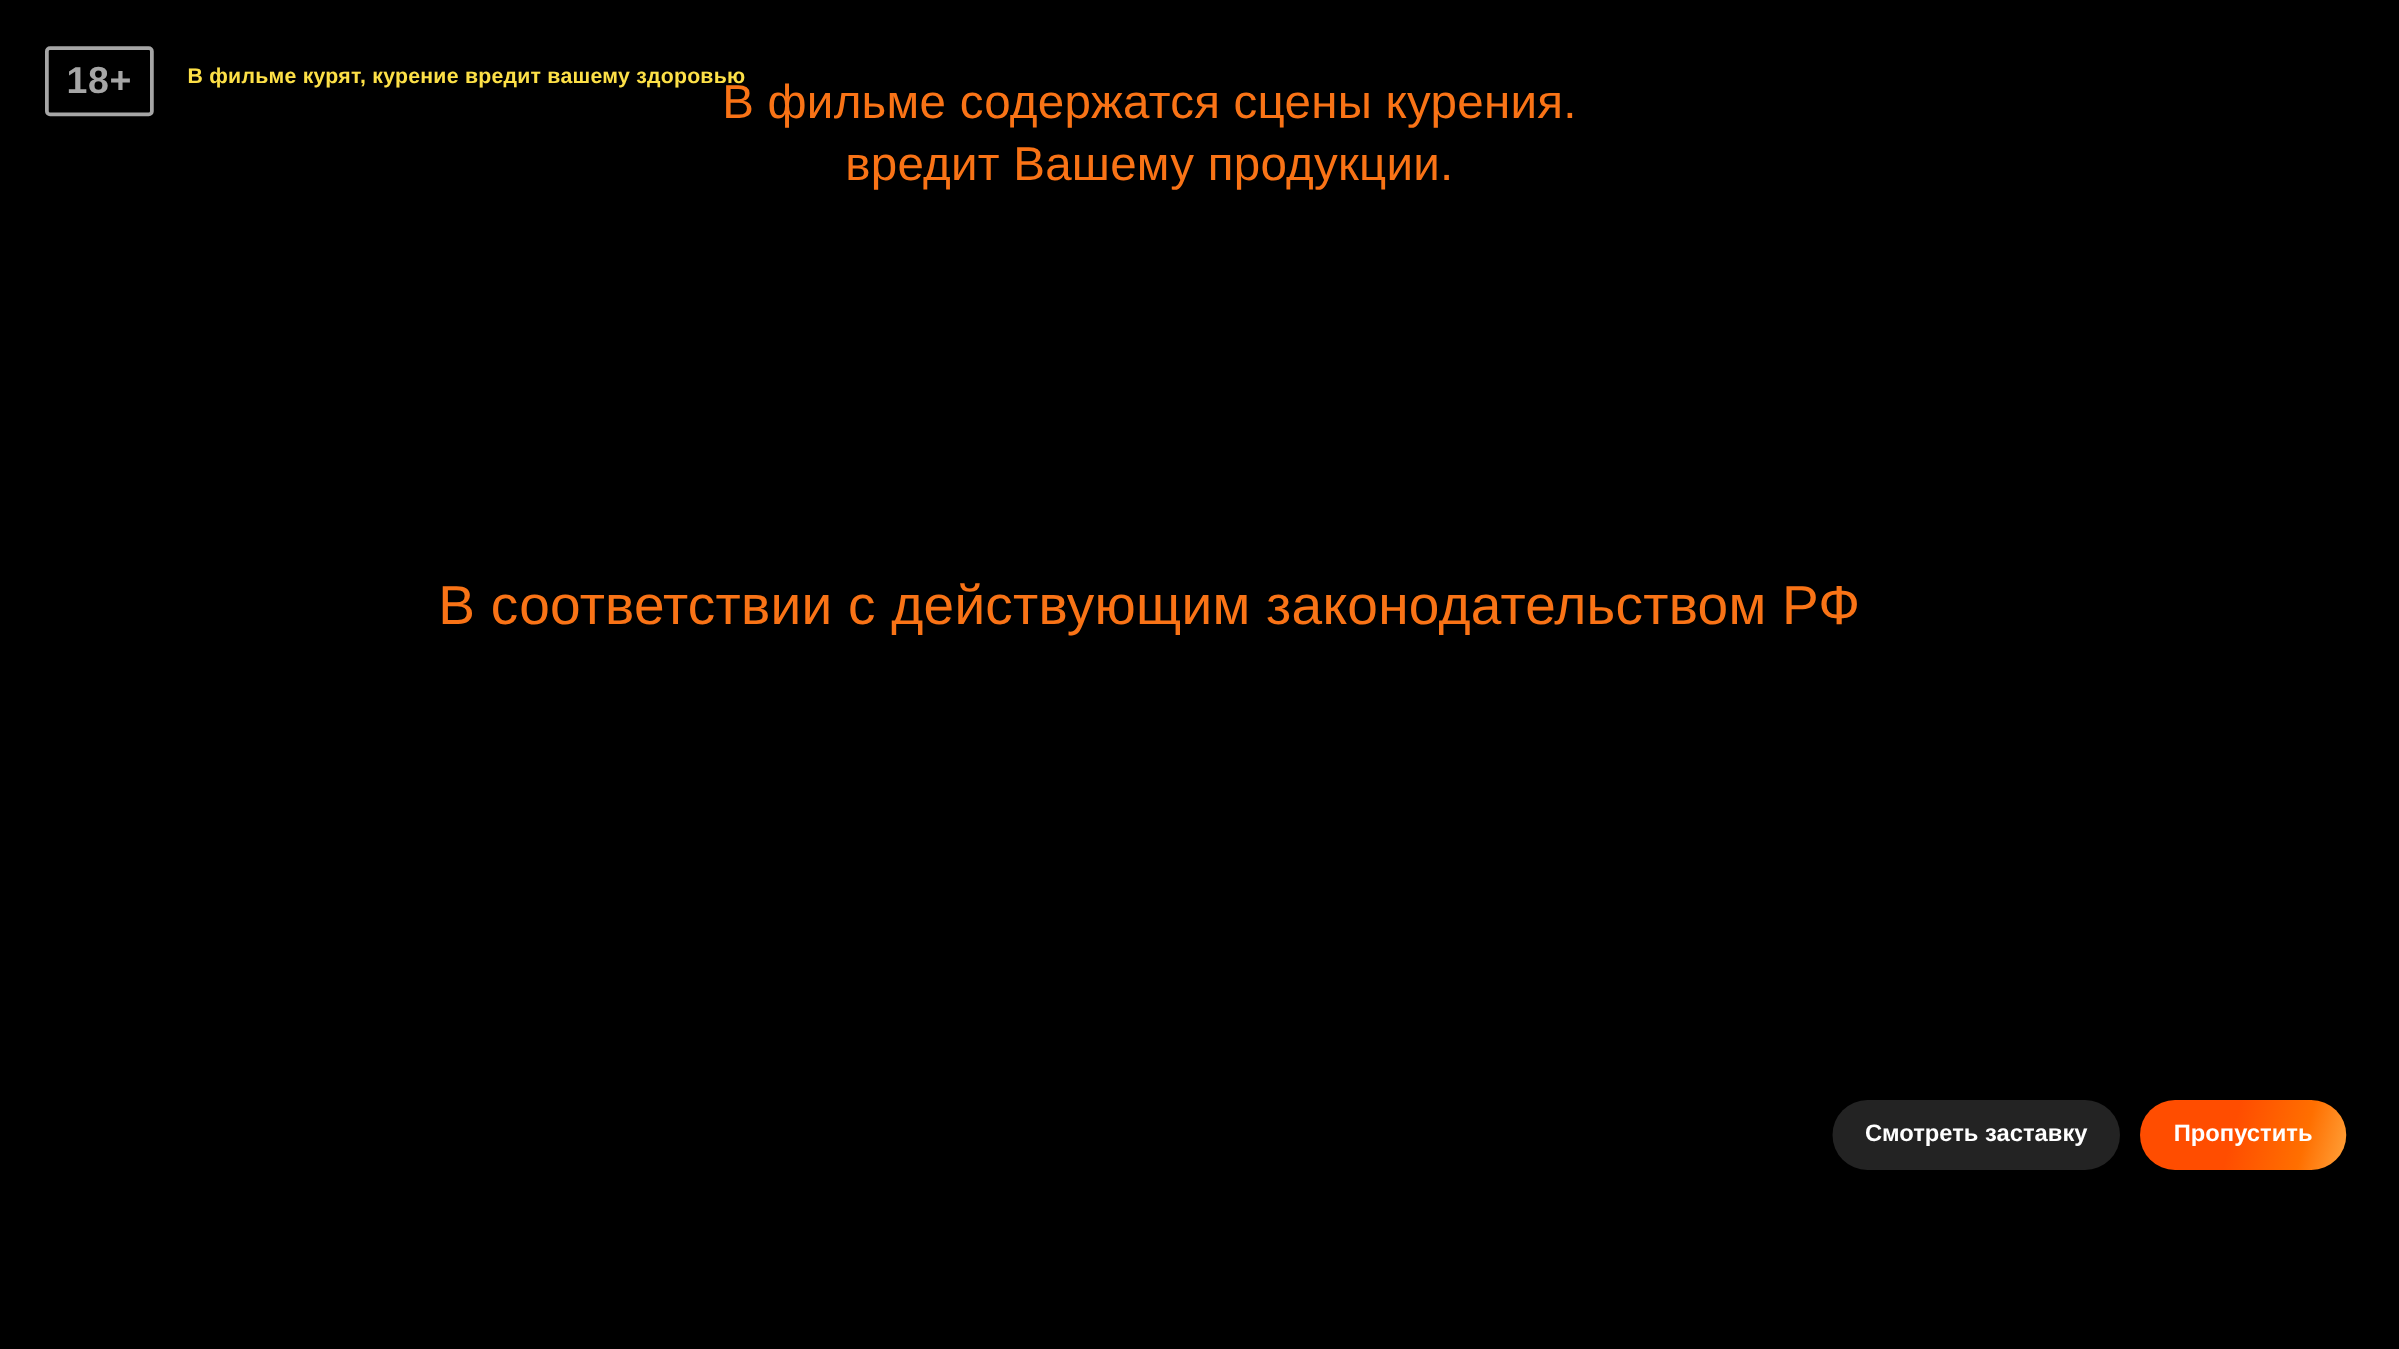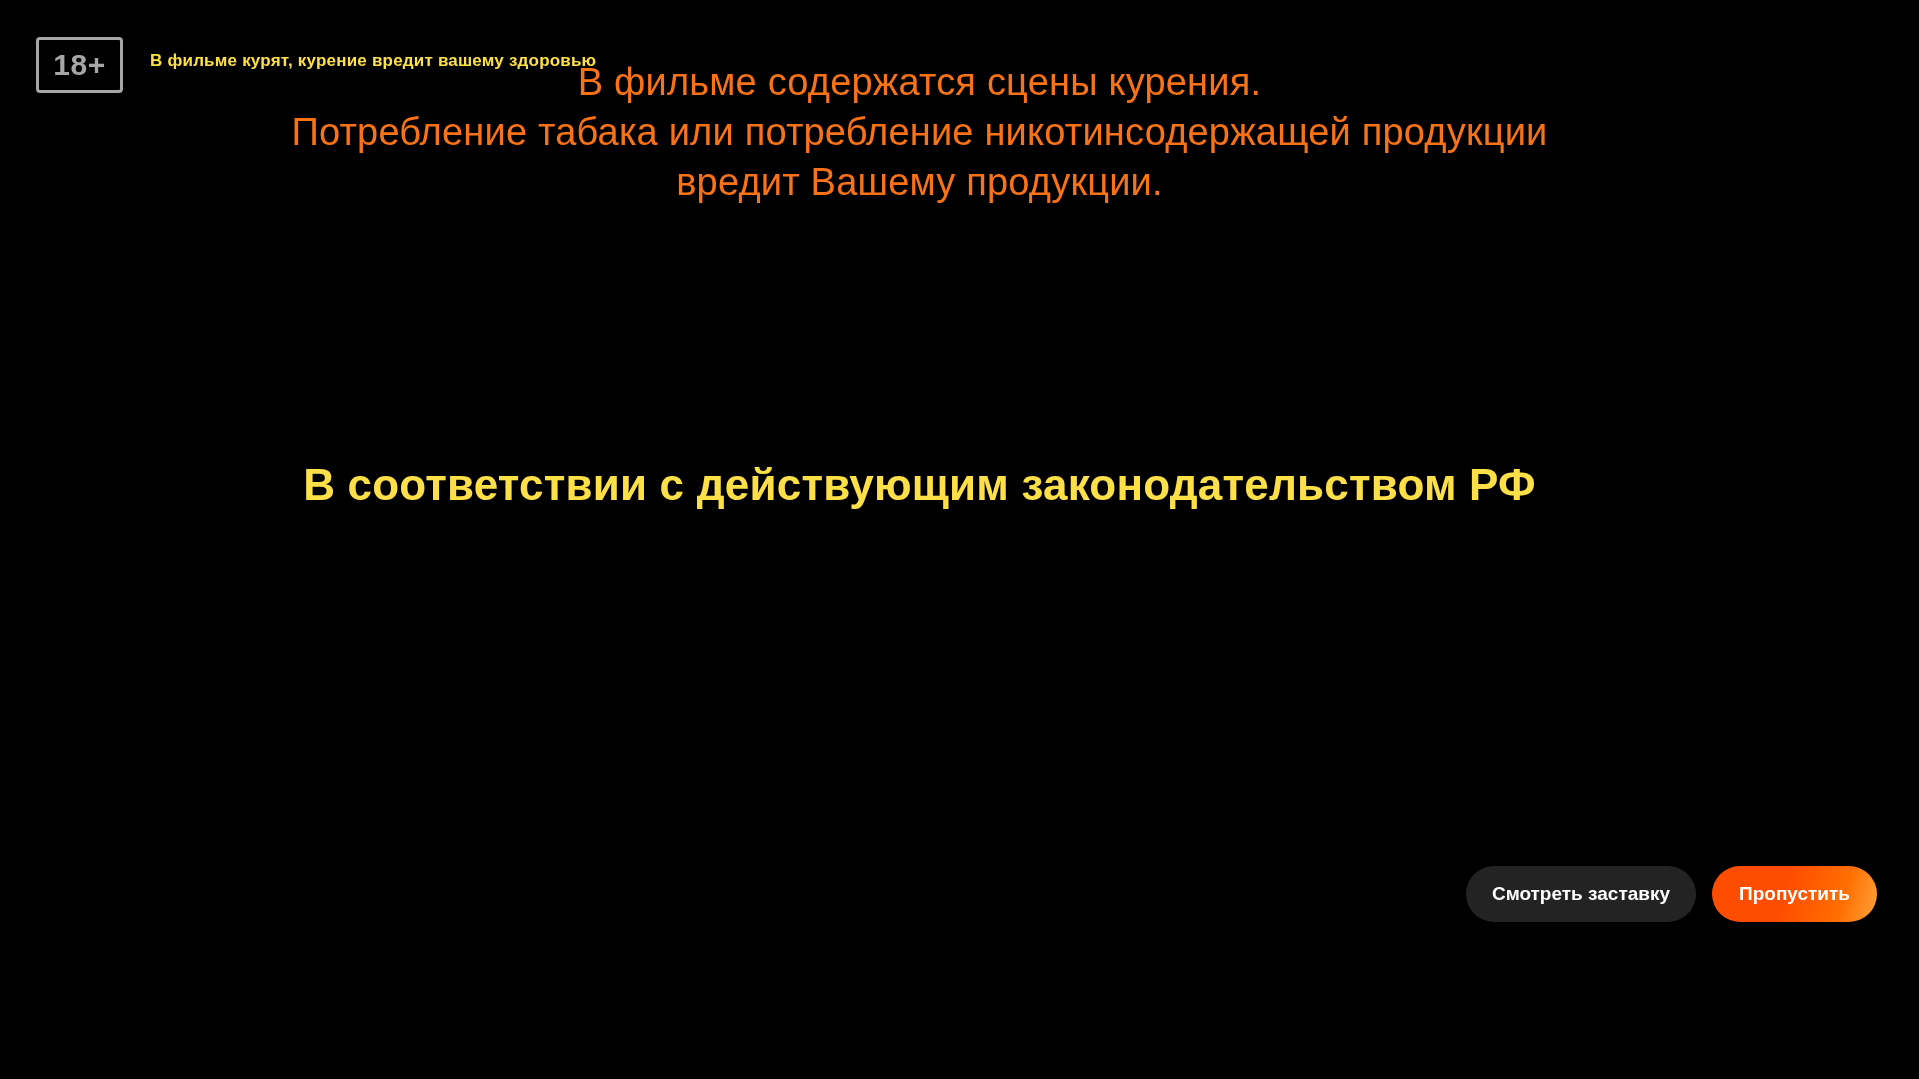--- a/index.html
+++ b/index.html
@@ -64,22 +64,22 @@
 
   
   .legal-notice {
     position: absolute;
     top: 455px;
     left: 0;
     right: 80px;
     text-align: center;
     font-size: 44px;
     line-height: 60px;
-    font-weight: 700;
-    color: #fde047;
+    font-weight: 400;
+    color: #f97316;
     letter-spacing: 0.2px;
   }
 
   
   .actions {
     position: absolute;
     right: 42px;
     top: 866px;
     display: flex;
     align-items: center;
@@ -91,20 +91,21 @@
     border-radius: 28px;
     font-family: "Liberation Sans", sans-serif;
     font-size: 19px;
     font-weight: 700;
     color: #ffffff;
     cursor: pointer;
     display: flex;
     align-items: center;
     justify-content: center;
     white-space: nowrap;
+    margin-top: 14px;
   }
   .btn-dark {
     background: #232323;
     padding: 0 26px;
   }
   .btn-skip {
     background: linear-gradient(105deg, #ff4d00 45%, #ff6f00 78%, #ffa33c 100%);
     padding: 16px 27px;
   }
 </style>
@@ -115,21 +116,20 @@
 
   <div class="topbar">
     <div class="age-badge">
       <span>18+</span>
     </div>
     <div class="smoking-note">В фильме курят, курение вредит вашему здоровью</div>
   </div>
 
   <div class="top-disclaimer">
     <div>В фильме содержатся сцены курения.</div>
-    <div>Потребление табака или потребление никотинсодержащей продукции</div>
     <div>вредит Вашему продукции.</div>
   </div>
 
   <div class="legal-notice">
     <div>В соответствии с действующим законодательством РФ</div>
   </div>
 
   <div class="actions">
     <button class="btn btn-dark">Смотреть заставку</button>
     <button class="btn btn-skip">Пропустить</button>

